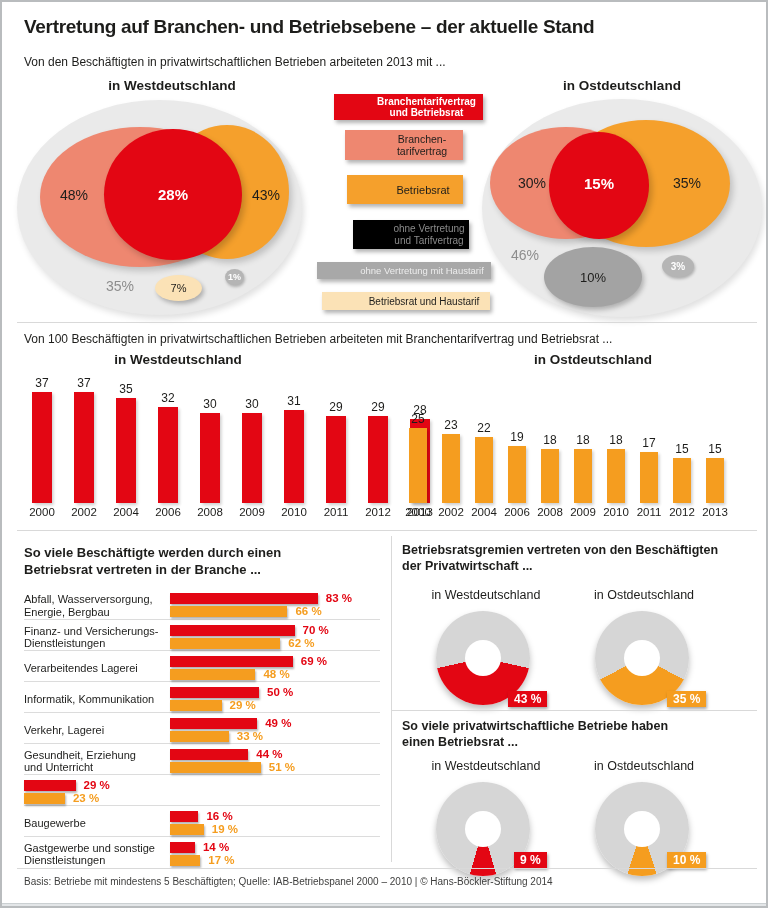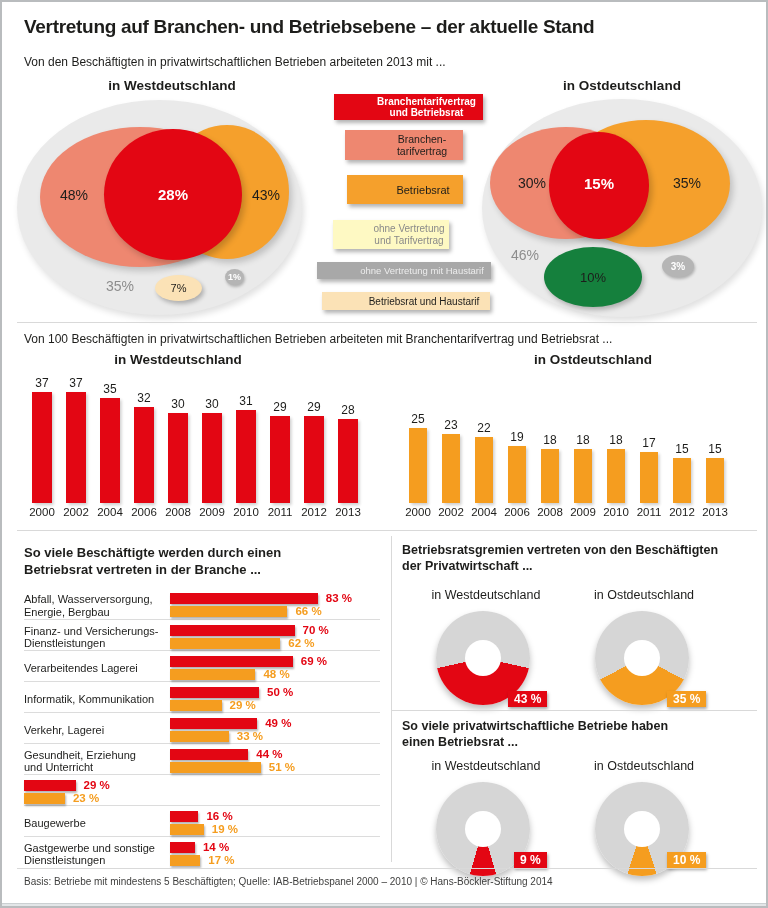--- a/index.html
+++ b/index.html
@@ -22,31 +22,31 @@
   .vlabel.white{color:#fff;font-weight:bold;font-size:15px;}
   .vlabel.grayt{color:#8d8d8d;}
   .bubble{position:absolute;border-radius:50%;display:flex;align-items:center;justify-content:center;}
 
   
   .lg{position:absolute;display:flex;align-items:center;justify-content:center;text-align:center;
       white-space:pre-line;box-shadow:2px 3px 4px rgba(0,0,0,0.3);padding-left:36px;}
   .lg-red{left:332px;top:92px;width:113px;height:26px;background:#e30613;color:#fff;font-weight:bold;font-size:10px;line-height:11.5px;}
   .lg-salmon{left:343px;top:128px;width:82px;height:30px;background:#ee8770;font-size:10.5px;line-height:12px;}
   .lg-orange{left:345px;top:173px;width:80px;height:29px;background:#f5a02c;font-size:11px;}
-  .lg-graylight{left:331px;top:218px;width:80px;height:29px;background:#fef9c3;color:#8a8a8a;font-size:10px;line-height:11.5px;}
+  .lg-graylight{left:351px;top:218px;width:80px;height:29px;background:#000000;color:#8a8a8a;font-size:10px;line-height:11.5px;}
   .lg-graymid{left:315px;top:260px;width:138px;height:17px;background:#a8a8a8;color:#ececec;font-size:9.5px;}
   .lg-cream{left:320px;top:290px;width:132px;height:18px;background:#fbe2b6;font-size:10px;}
 
   
   .hr{position:absolute;height:1px;background:#d9d9d9;}
   .vr{position:absolute;width:1px;background:#d9d9d9;}
 
   
   .barchart{position:absolute;display:flex;align-items:flex-end;height:156px;}
-  #bars-west{left:30px;top:362px;gap:14px;}
+  #bars-west{left:30px;top:362px;gap:22px;}
   #bars-east{left:407px;top:362px;gap:15px;}
   .bar-col{display:flex;flex-direction:column;align-items:center;justify-content:flex-end;}
   #bars-west .bar-col{width:20px;}
   #bars-east .bar-col{width:18px;}
   .vbar{width:100%;box-shadow:1.5px 2px 3px rgba(0,0,0,0.2);}
   .bar-val{font-size:12px;margin-bottom:2px;}
   .bar-year{font-size:11.5px;margin-top:3px;height:14px;white-space:nowrap;}
 
   
   #industry-title{left:22px;top:542px;font-size:13px;font-weight:bold;white-space:pre-line;line-height:17px;}
@@ -96,21 +96,21 @@
     <span class="vlabel white" style="left:161px;top:97px;">28%</span>
     <span class="vlabel" style="left:254px;top:98px;">43%</span>
     <span class="vlabel grayt" style="left:108px;top:189px;">35%</span>
   </div>
 
   <div class="venn" style="left:465px;top:95px;width:300px;height:225px;">
     <div class="ell" style="left:15px;top:2px;width:280px;height:218px;background:#eaeaea;box-shadow:2px 4px 6px rgba(0,0,0,0.12);"></div>
     <div class="ell shadow1" style="left:23px;top:30px;width:152px;height:112px;background:#ee8770;"></div>
     <div class="ell shadow1" style="left:95px;top:23px;width:168px;height:127px;background:#f5a02c;"></div>
     <div class="ell" style="left:82px;top:35px;width:100px;height:107px;background:#e30613;box-shadow:3px 4px 6px rgba(0,0,0,0.2);"></div>
-    <div class="bubble" style="left:77px;top:150px;width:98px;height:60px;background:#15803d;box-shadow:2px 3px 5px rgba(0,0,0,0.25);font-size:13px;">
+    <div class="bubble" style="left:77px;top:150px;width:98px;height:60px;background:#a3a3a3;box-shadow:2px 3px 5px rgba(0,0,0,0.25);font-size:13px;">
         <span>10%</span>
       </div>
     <div class="bubble" style="left:195px;top:158px;width:32px;height:22px;background:#b5b5b5;color:#fff;font-weight:bold;font-size:10px;box-shadow:1px 2px 3px rgba(0,0,0,0.25);">
         <span>3%</span>
       </div>
     <span class="vlabel" style="left:65px;top:86px;">30%</span>
     <span class="vlabel white" style="left:132px;top:86px;">15%</span>
     <span class="vlabel" style="left:220px;top:86px;">35%</span>
     <span class="vlabel grayt" style="left:58px;top:158px;">46%</span>
   </div>

